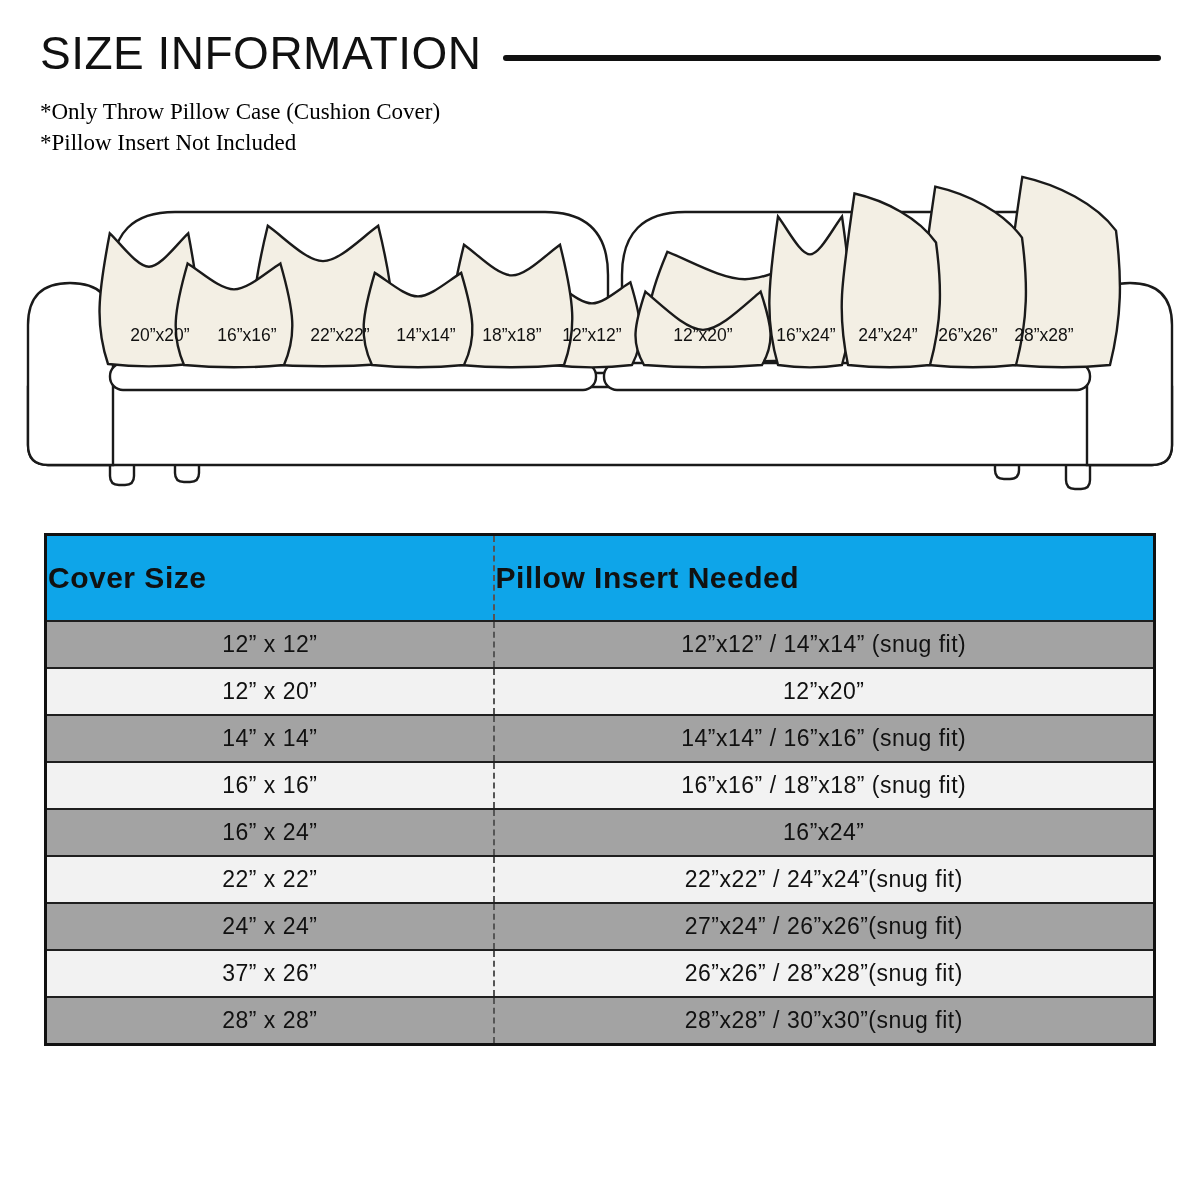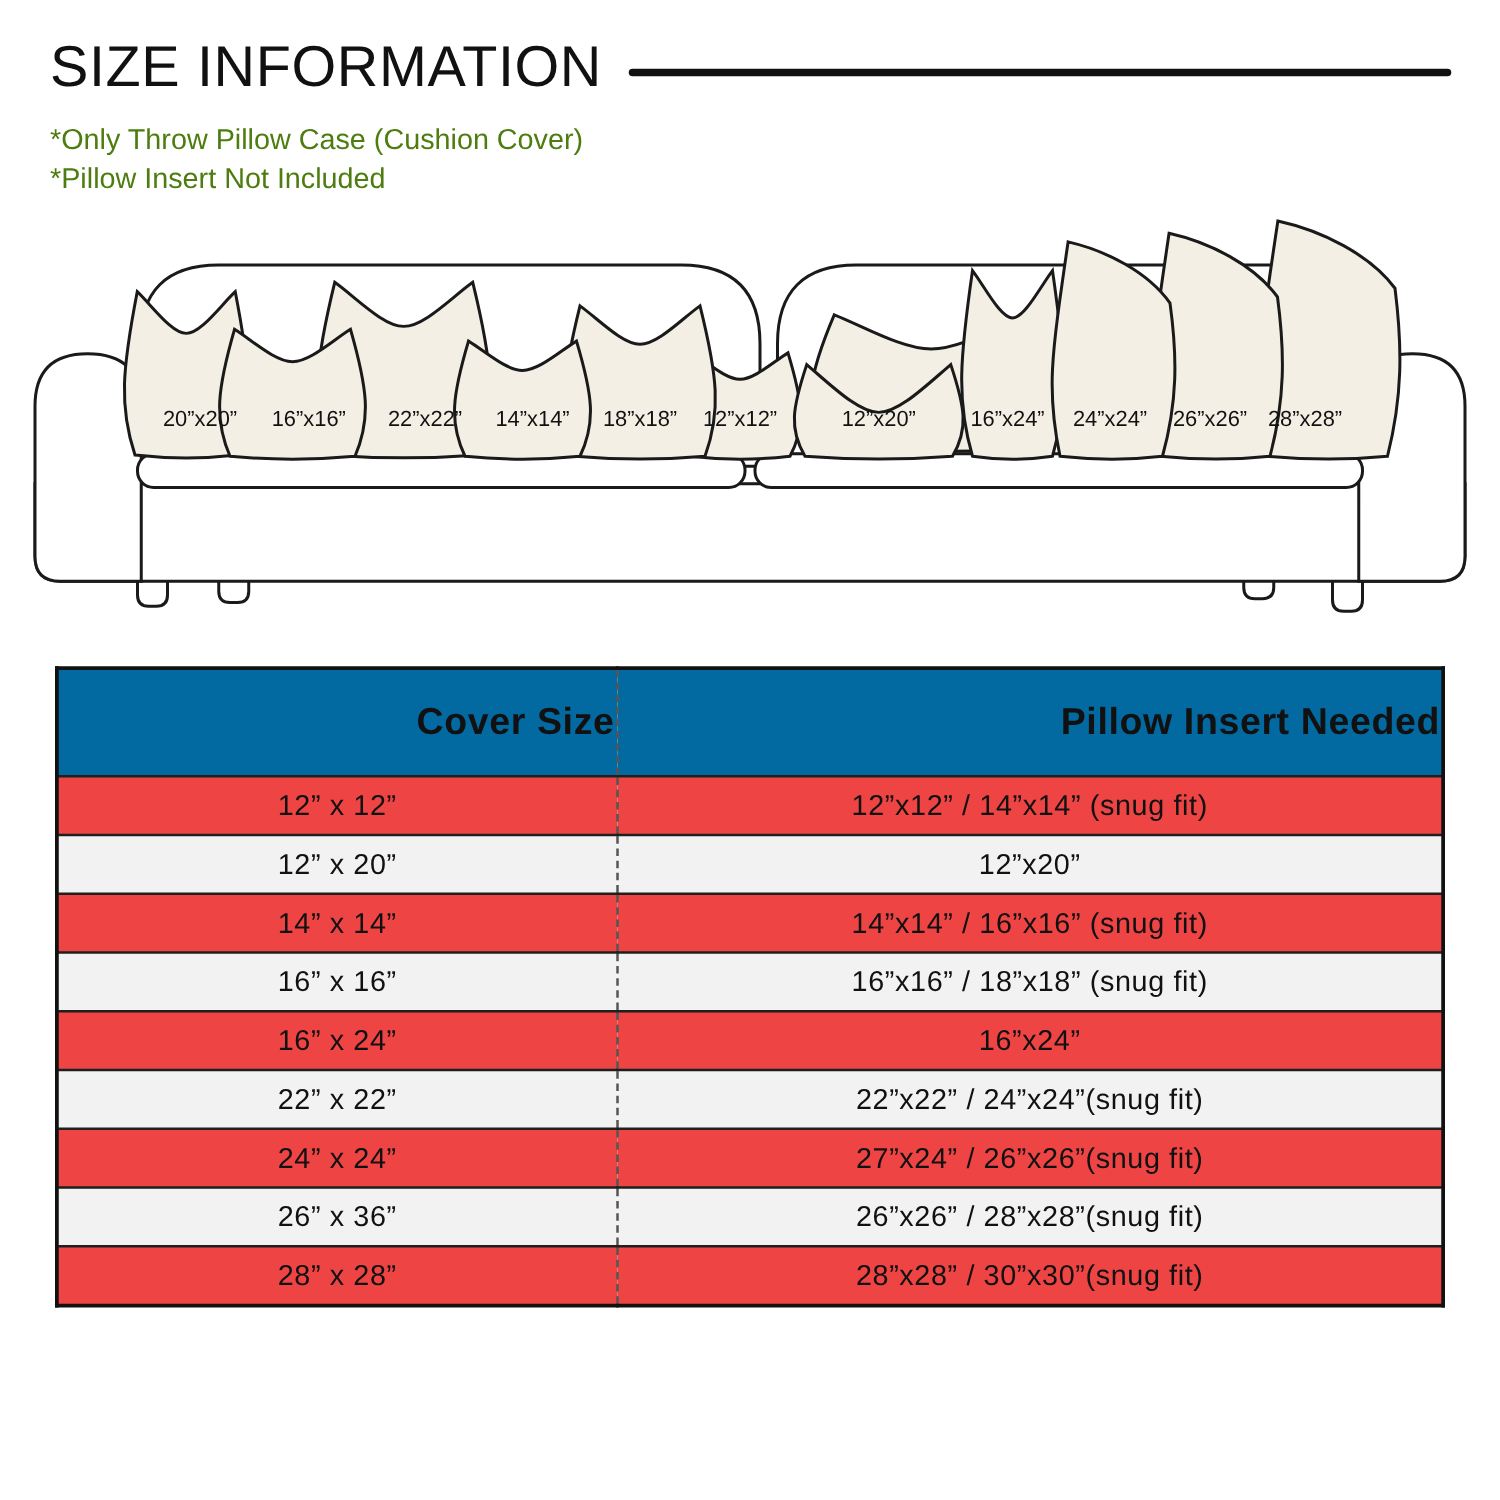--- a/index.html
+++ b/index.html
@@ -8,41 +8,41 @@
     font-family:"Liberation Sans", sans-serif;color:#111;
   }
   .page-title{
     position:absolute;left:40px;top:26px;margin:0;
     font-size:46px;font-weight:400;letter-spacing:0.5px;color:#111;
   }
   .title-rule{
     position:absolute;left:503px;top:55px;width:658px;height:6px;background:#111;border-radius:3px;
   }
   .notes{
-    position:absolute;left:40px;top:96px;font-size:23px;line-height:31px;color:#4d7c0f;
+    position:absolute;left:40px;top:96px;font-size:23px;line-height:31px;color:#000000;font-family:Liberation Serif, serif;
   }
   .sofa-svg{position:absolute;left:0;top:170px;}
   .sofa-line{fill:#ffffff;stroke:#1a1a1a;stroke-width:2.4;}
   .pillow{stroke:#1a1a1a;stroke-width:2.4;stroke-linejoin:miter;}
   .pillow-label{font-family:"Liberation Sans", sans-serif;font-size:17.5px;fill:#111;}
   .size-table{
     position:absolute;left:44px;top:533px;width:1112px;
     border-collapse:collapse;border:3px solid #111;
     table-layout:fixed;
   }
   .size-table th{
-    height:82px;font-size:30px;font-weight:700;background:#0369a1;
-    text-align:right;vertical-align:middle;letter-spacing:0.5px;color:#111;
+    height:82px;font-size:30px;font-weight:700;background:#0ea5e9;
+    text-align:left;vertical-align:middle;letter-spacing:0.5px;color:#111;
   }
   .size-table thead tr{border-bottom:2px solid #1f1f1f;}
   .size-table td{
     height:45px;font-size:23px;text-align:center;vertical-align:middle;
     letter-spacing:0.5px;color:#111;padding:0;
   }
-  .size-table tbody tr{border-top:2px solid #1f1f1f;background:#ef4444;}
+  .size-table tbody tr{border-top:2px solid #1f1f1f;background:#a3a3a3;}
   .size-table tbody tr:nth-child(even){background:#f2f2f2;}
   .size-table th:first-child,.size-table td:first-child{
     border-right:2px dashed #555;width:40%;
   }
 </style>
 </head>
 <body>
 
 <div class="canvas">
 
@@ -198,21 +198,21 @@
       <td>22” x 22”</td>
       <td>22”x22” / 24”x24”(snug fit)</td>
     </tr>
 
     <tr>
       <td>24” x 24”</td>
       <td>27”x24” / 26”x26”(snug fit)</td>
     </tr>
 
     <tr>
-      <td>26” x 36”</td>
+      <td>37” x 26”</td>
       <td>26”x26” / 28”x28”(snug fit)</td>
     </tr>
 
     <tr>
       <td>28” x 28”</td>
       <td>28”x28” / 30”x30”(snug fit)</td>
     </tr>
   </tbody>
   </table>
 

